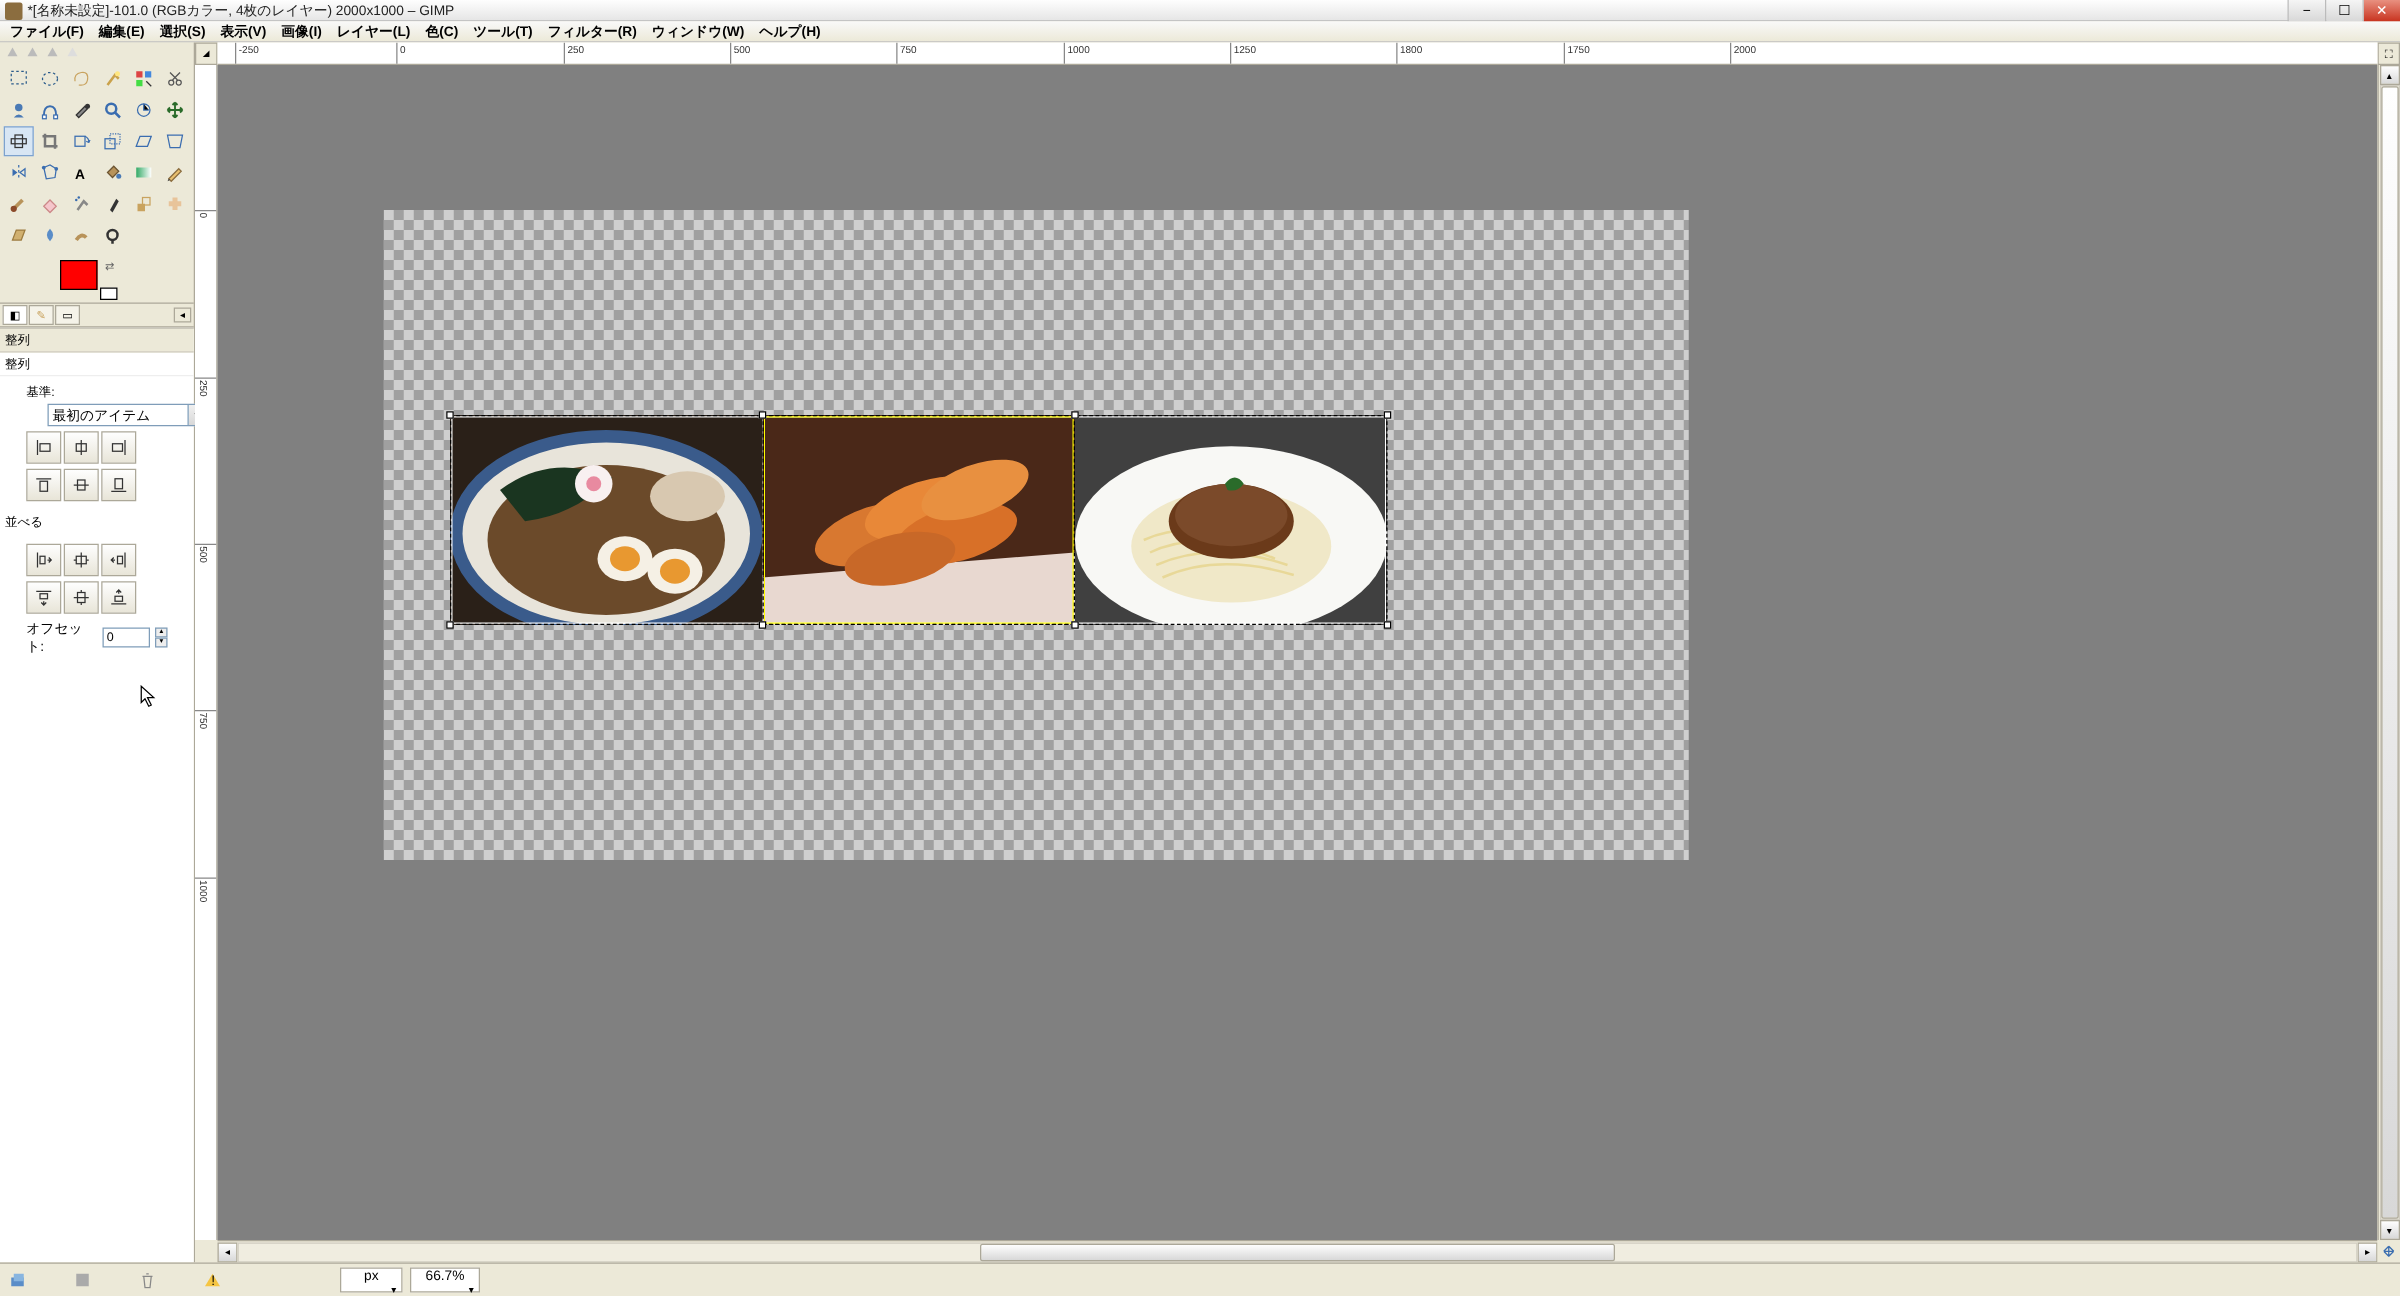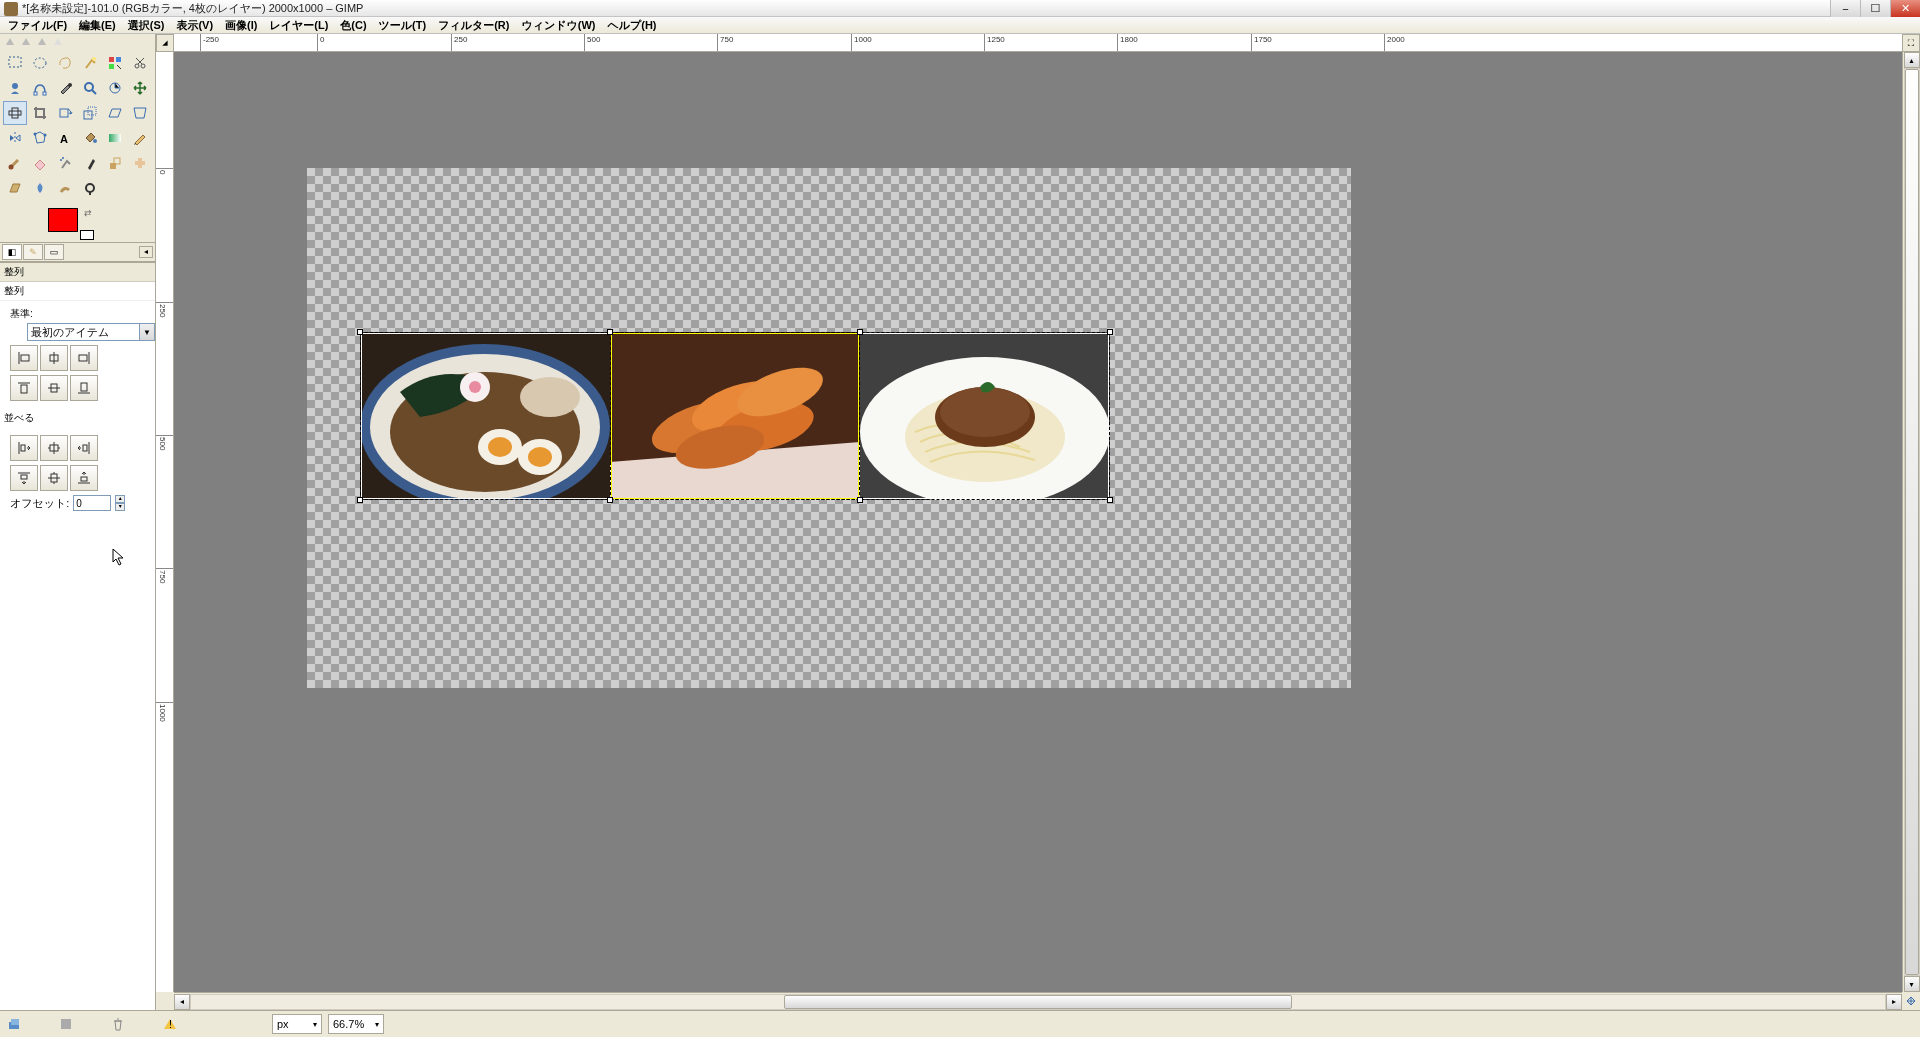--- a/index.html
+++ b/index.html
@@ -27,21 +27,21 @@
 .fg-swatch { width:30px; height:24px; background:#ff0000; border:1px solid #000; position:absolute;}
 .bg-swatch { width:14px; height:10px; background:#fff; border:1px solid #000; position:absolute; left:80px; top:28px;}
 .swap-icon { position:absolute; left:84px; top:6px; font-size:9px; color:#666;}
 
 .options-tabs { height:20px; border-top:1px solid #aca899; border-bottom:1px solid #aca899; display:flex; align-items:center; padding:2px;}
 .options-tabs .tab { width:20px; height:16px; border:1px solid #aca899; margin-right:1px; background:#f5f3e9; display:flex; align-items:center; justify-content:center; font-size:9px;}
 .options-tabs .tab.active { background:#fff;}
 .options-tabs .mini { margin-left:auto; width:14px; height:12px; border:1px solid #aca899; font-size:8px; text-align:center;}
 .opt-body { background:#fff; flex:1; border-top:1px solid #aca899; position:relative;}
 .opt-title { font-size:10px; padding:2px 4px; background:#ece9d8; border-bottom:1px solid #d0ccc0;}
-.opt-section { padding:4px 10px; font-size:10px;}
+.opt-section { padding:4px 21px; font-size:10px;}
 .opt-label { font-size:10px; margin:2px 0;}
 .opt-select { width:128px; height:18px; border:1px solid #7f9db9; background:#fff; font-size:10px; display:flex; align-items:center; padding:0 3px; position:relative;margin-left:17px;}
 .opt-select .dd { position:absolute; right:0; top:0; width:15px; height:16px; background:linear-gradient(#f0f0f0,#d8d8d8); border-left:1px solid #7f9db9; display:flex; align-items:center; justify-content:center; font-size:8px;}
 .btn-row { display:flex; gap:2px; margin:4px 0;}
 .opt-btn { width:28px; height:26px; border:1px solid #aca899; background:linear-gradient(#fefefe,#e8e5d8); display:flex; align-items:center; justify-content:center; cursor:pointer;}
 .opt-btn svg { width:16px; height:16px; }
 .offset-row { display:flex; align-items:center; gap:4px; margin-top:4px;}
 .offset-row input { width:38px; height:16px; border:1px solid #7f9db9; font-size:10px; padding:0 2px;}
 .spinner { width:10px; display:flex; flex-direction:column;}
 .spinner div { height:8px; border:1px solid #7f9db9; font-size:6px; line-height:5px; text-align:center; background:#eee;}
@@ -64,21 +64,21 @@
 .scroll-h .arrow, .scroll-v .arrow { width:16px; height:16px; background:linear-gradient(#fefefe,#d8d8d8); border:1px solid #aca899; display:flex; align-items:center; justify-content:center; font-size:8px;}
 .scroll-h .track { flex:1; height:16px; background:#f0ede0; position:relative; border:1px solid #d0ccc0;}
 .scroll-h .thumb { position:absolute; left:35%; width:30%; top:0; bottom:0; background:linear-gradient(#fefefe,#d8d8d8); border:1px solid #aca899; border-radius:2px;}
 .scroll-v { position:absolute; right:0; top:18px; bottom:18px; width:18px; background:#ece9d8; border-left:1px solid #aca899; display:flex; flex-direction:column; align-items:center;}
 .scroll-v .track { flex:1; width:16px; background:#f0ede0; position:relative; border:1px solid #d0ccc0;}
 .scroll-v .thumb { position:absolute; top:0; bottom:0; left:0; right:0; background:linear-gradient(#fefefe,#d8d8d8); border:1px solid #aca899; border-radius:2px;}
 .nav-corner { position:absolute; right:0; bottom:0; width:18px; height:18px; background:#ece9d8; display:flex; align-items:center; justify-content:center;}
 .zoom-corner { position:absolute; right:0; top:0; width:18px; height:18px; background:#ece9d8; border:1px solid #aca899; display:flex; align-items:center; justify-content:center; font-size:9px;}
 
 .statusbar { position:absolute; left:0; right:0; bottom:0; height:27px; background:#ece9d8; border-top:1px solid #aca899; display:flex; align-items:center; padding:0 4px; gap:6px;}
-.statusbar .cell { height:20px; border:1px solid #aca899; background:#fff; display:flex; align-items:center; padding:0 4px; font-size:10px;}
+.statusbar .cell { height:20px; border:1px solid #aca899; background:#fff; display:flex; align-items:center; padding:0 4px; font-size:10px;flex-direction:column;}
 .statusbar .icon-btn { width:20px; height:20px; display:flex; align-items:center; justify-content:center; cursor:pointer;}
 .cursor-ptr { position:absolute; left:112px; top:548px; font-size:14px; color:#000; pointer-events:none; z-index:9999;}
 </style>
 </head>
 <body>
 
 <div class="titlebar">
   <span class="gimp-icon"></span>
   <span class="title">*[名称未設定]-101.0 (RGBカラー, 4枚のレイヤー) 2000x1000 – GIMP</span>
   <div class="win-controls">
@@ -436,21 +436,21 @@
             </div>
         </div>
       </div>
     </div>
   </div>
 
   <div class="canvas-area">
     <div class="ruler-corner">◢</div>
     <div class="zoom-corner">⛶</div>
     <div class="ruler-h">
-      <div class="tick" style="left:26px">
+      <div class="tick" style="left:14px">
           <span>-250</span>
         </div>
       <div class="tick" style="left:143px">
           <span>0</span>
         </div>
       <div class="tick" style="left:277px">
           <span>250</span>
         </div>
       <div class="tick" style="left:410px">
           <span>500</span>

